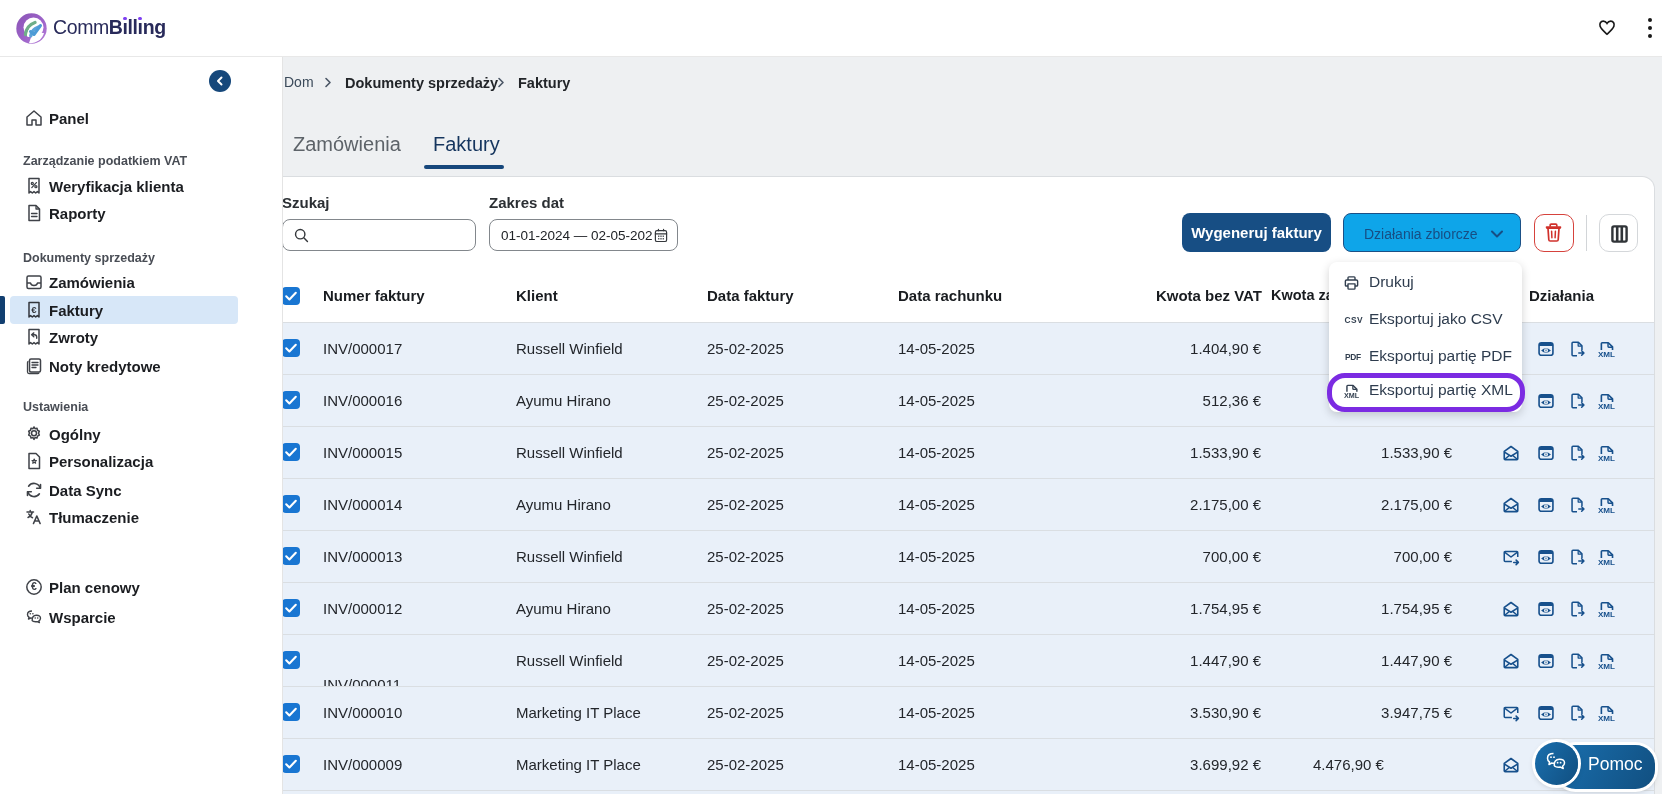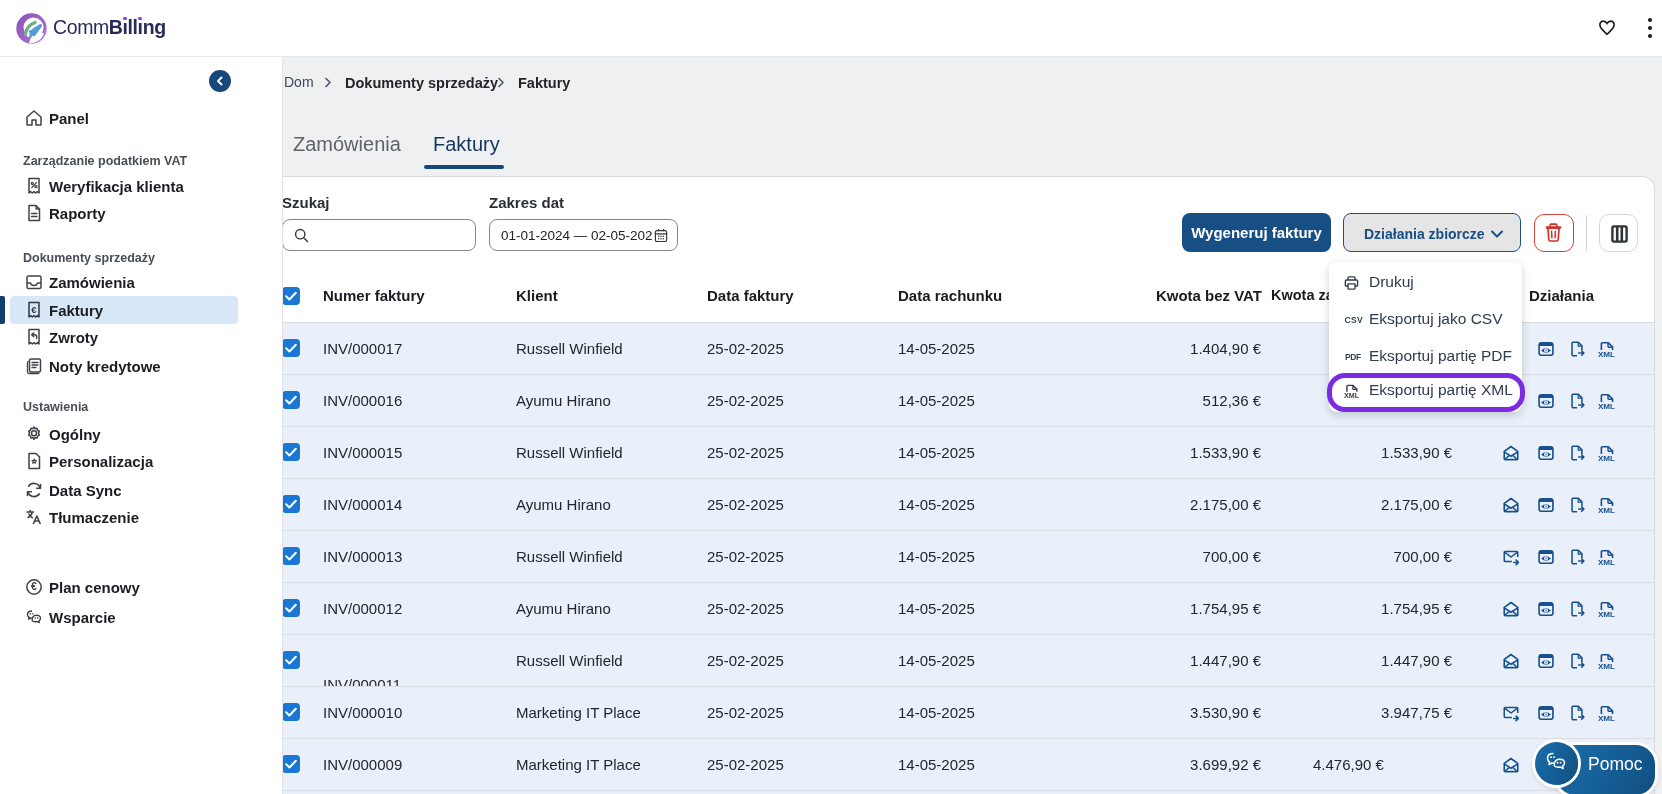--- a/index.html
+++ b/index.html
@@ -195,21 +195,21 @@
     <div class="abs" style="left:225px; top:17px; font-size:15px; font-weight:bold; color:#2b2f33;">Zakres dat</div>
     <div class="abs" style="left:225px; top:42px; width:189px; height:32px; border:1px solid #82878c; border-radius:8px; background:#fff;">
       <div class="abs" style="left:11px; top:8px; font-size:13.5px; color:#202327; white-space:nowrap;">01-01-2024 — 02-05-202</div>
       <svg class="abs" style="left:163px; top:7px;" width="16" height="17" viewBox="0 0 20 20" fill="none" stroke="#35383c" stroke-width="1.5" stroke-linejoin="round">
           <rect x="3" y="4" width="14" height="13.5" rx="2"></rect>
           <path d="M3 8 H17 M6.8 4 V2.3 M13.2 4 V2.3" stroke-linecap="round"></path>
           <path d="M6.5 11 h1.4 M9.3 11 h1.4 M12.1 11 h1.4 M6.5 14 h1.4 M9.3 14 h1.4 M12.1 14 h1.4" stroke-width="1.7"></path>
         </svg>
     </div>
     <div class="abs" style="left:918px; top:36px; width:149px; height:39px; background:#174e84; border-radius:8px; color:#fff; font-size:15px; font-weight:bold; text-align:center; line-height:39px;">Wygeneruj faktury</div>
-    <div class="abs" style="left:1079px; top:36px; width:178px; height:39px; background:#e5e5e5; border:1.5px solid #1b5086; border-radius:8px; color:#174e84; font-size:16px; font-weight:bold;">
+    <div class="abs" style="left:1079px; top:36px; width:178px; height:39px; background:#0ea5e9; border:1.5px solid #1b5086; border-radius:8px; color:#174e84; font-size:16px; font-weight:normal;">
       <span class="abs" style="left:20px; top:12px; font-size:14px;">Działania zbiorcze</span>
       <svg class="abs" style="left:146px; top:15px;" width="14" height="10" viewBox="0 0 14 10" fill="none" stroke="#174e84" stroke-width="2" stroke-linecap="round" stroke-linejoin="round">
           <path d="M2 2.5 L7 7.5 L12 2.5"></path>
         </svg>
     </div>
     <div class="abs" style="left:1270px; top:37px; width:40px; height:38px; background:#fff; border:1.4px solid #d6423c; border-radius:10px;">
       <svg class="abs" style="left:9px; top:8px;" width="19" height="20" viewBox="0 0 19 20" fill="none" stroke="#d0312b" stroke-width="1.7" stroke-linejoin="round">
           <path d="M6.2 3.8 V2.2 Q6.2 1.2 7.2 1.2 H11.8 Q12.8 1.2 12.8 2.2 V3.8"></path>
           <path d="M2.5 4 H16.5 V4.6 Q16.5 5.2 15.9 5.2 H3.1 Q2.5 5.2 2.5 4.6 Z" stroke-width="1.5"></path>
           <path d="M4 5.4 L4.8 16.7 Q4.9 18 6.2 18 H12.8 Q14.1 18 14.2 16.7 L15 5.4"></path>
@@ -577,21 +577,21 @@
     <svg class="abs" style="left:14px; top:121px;" width="17" height="16" viewBox="0 0 21 20">
         <path d="M4.8 11 V4 Q4.8 3 5.8 3 H12.5 L17.2 7.7 V11" fill="none" stroke="#323f4f" stroke-width="1.8" stroke-linejoin="round"></path>
         <path d="M12.2 3.2 V7.2 Q12.2 8 13 8 H16.9" fill="none" stroke="#323f4f" stroke-width="1.6" stroke-linejoin="round"></path>
         <text x="10.5" y="18.5" font-family="Liberation Sans, sans-serif" font-size="9" font-weight="bold" fill="#323f4f" text-anchor="middle" textLength="19">XML</text>
       </svg>
     <div class="abs" style="left:40px; top:119px; font-size:15.5px; color:#2e3c4e;">Eksportuj partię XML</div>
   </div>
 
   <div class="abs" style="left:1327px; top:373px; width:198px; height:39px; border:5px solid #7b2be2; border-radius:18px; z-index:41;"></div>
 
-  <div class="abs" style="left:1556px; top:745px; width:99px; height:50px; border-radius:19.5px; background:linear-gradient(120deg,#1a6fae,#114f80); box-shadow:0 0 0 3px #fff, 0 2px 6px rgba(0,0,0,0.25); z-index:50;">
+  <div class="abs" style="left:1556px; top:745px; width:99px; height:44px; border-radius:19.5px; background:linear-gradient(120deg,#1a6fae,#114f80); box-shadow:0 0 0 3px #fff, 0 2px 6px rgba(0,0,0,0.25); z-index:50;">
     <div class="abs" style="left:32px; top:9px; font-size:17.5px; color:#fff;">Pomoc</div>
   </div>
   <div class="abs" style="left:1535px; top:742px; width:43px; height:43px; border-radius:50%; background:linear-gradient(120deg,#1a6fae,#114f80); box-shadow:0 0 0 3px #fff, 0 2px 6px rgba(0,0,0,0.25); z-index:51;">
     <svg class="abs" style="left:9px; top:10px;" width="25" height="23" viewBox="0 0 25 23" fill="none" stroke="#fff" stroke-width="1.5" stroke-linejoin="round">
       <path d="M9.5 1.5 Q3.5 1.5 3.5 6.2 Q3.5 8.7 5.5 10 L5 12.5 L7.8 11 Q8.6 11.2 9.5 11.2 Q10 11.2 10.4 11.1"></path>
       <path d="M10.3 13.5 Q10 7.5 15.3 7.3 Q20.6 7.2 20.5 11 Q20.4 13.3 18.6 14.2 L19.2 16.5 L16.4 15.1 Q11.3 15.6 10.3 13.5 Z"></path>
       <path d="M7 5.2 h0.01 M10 5.2 h0.01 M13.6 10.7 h0.01 M16.6 10.7 h0.01" stroke-width="1.8" stroke-linecap="round"></path>
     </svg>
   </div>
 </div>

